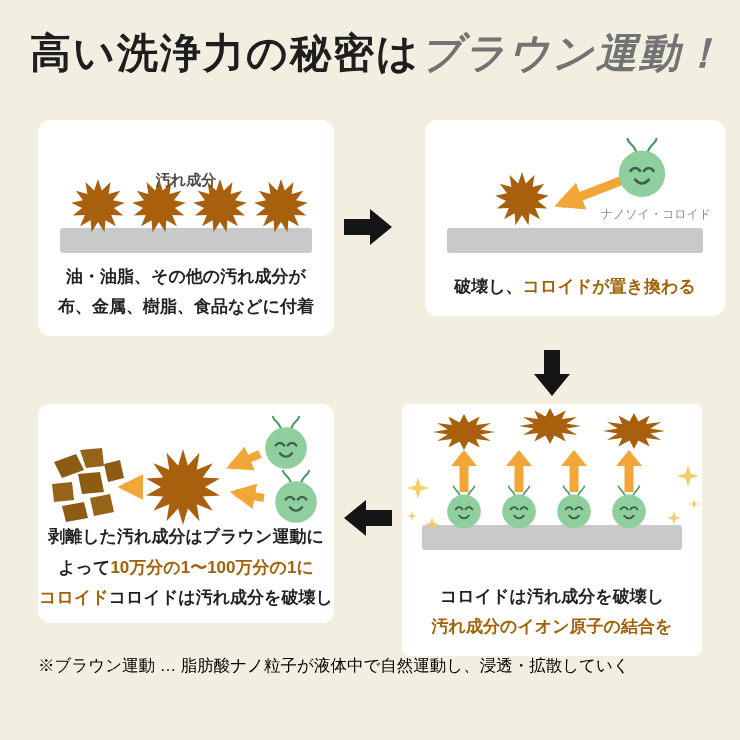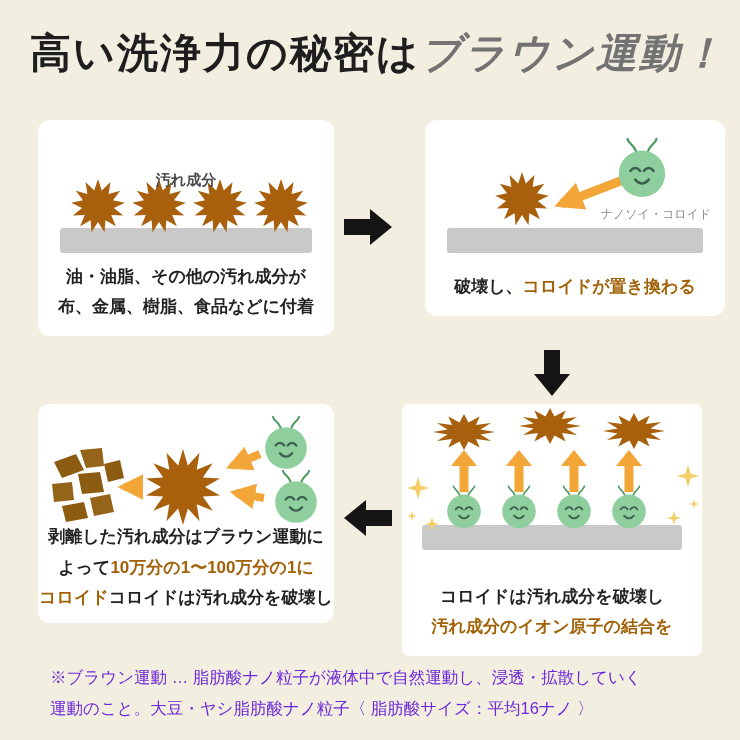--- a/index.html
+++ b/index.html
@@ -35,22 +35,22 @@
   }
   .colloid-label {
     position:absolute; right:14px; top:86px;
     font-size:12px; color:#8a8a8a;
   }
   .flow { position:absolute; }
   .flow-right { left:344px; top:206px; }
   .flow-down  { left:531px; top:350px; }
   .flow-left  { left:344px; top:497px; }
   .footer {
-    position:absolute; left:38px; top:650px; width:672px; margin:12px;
-    font-size:16.5px; color:#6d28d9; line-height:1.85;
+    position:absolute; left:38px; top:650px; width:672px; margin:0;
+    font-size:16.5px; color:#000000; line-height:1.85;
   }
 </style>
 </head>
 <body>
 
 <svg width="0" height="0" style="position:absolute" aria-hidden="true">
   <defs>
     <symbol id="colloid" viewBox="0 0 60 64">
       <path d="M24,16 C22,9 16,8 15,3" stroke="#4e9a63" stroke-width="2.4" fill="none" stroke-linecap="round"></path>
       <path d="M36,16 C38,9 44,8 45,3" stroke="#4e9a63" stroke-width="2.4" fill="none" stroke-linecap="round"></path>
@@ -161,16 +161,15 @@
     </svg>
     <p class="caption cap-3">
       <span>剥離した汚れ成分はブラウン運動に</span><br>
       <span>よって</span><span class="orange">10万分の1〜100万分の1に</span><br>
       <span class="orange">コロイド</span><span>コロイドは汚れ成分を破壊し</span>
     </p>
   </section>
 
   <p class="footer">
     <span>※ブラウン運動 … 脂肪酸ナノ粒子が液体中で自然運動し、浸透・拡散していく</span><br>
-    <span>運動のこと。大豆・ヤシ脂肪酸ナノ粒子〈 脂肪酸サイズ：平均16ナノ 〉</span>
   </p>
 
 </div>
 
 </body></html>

